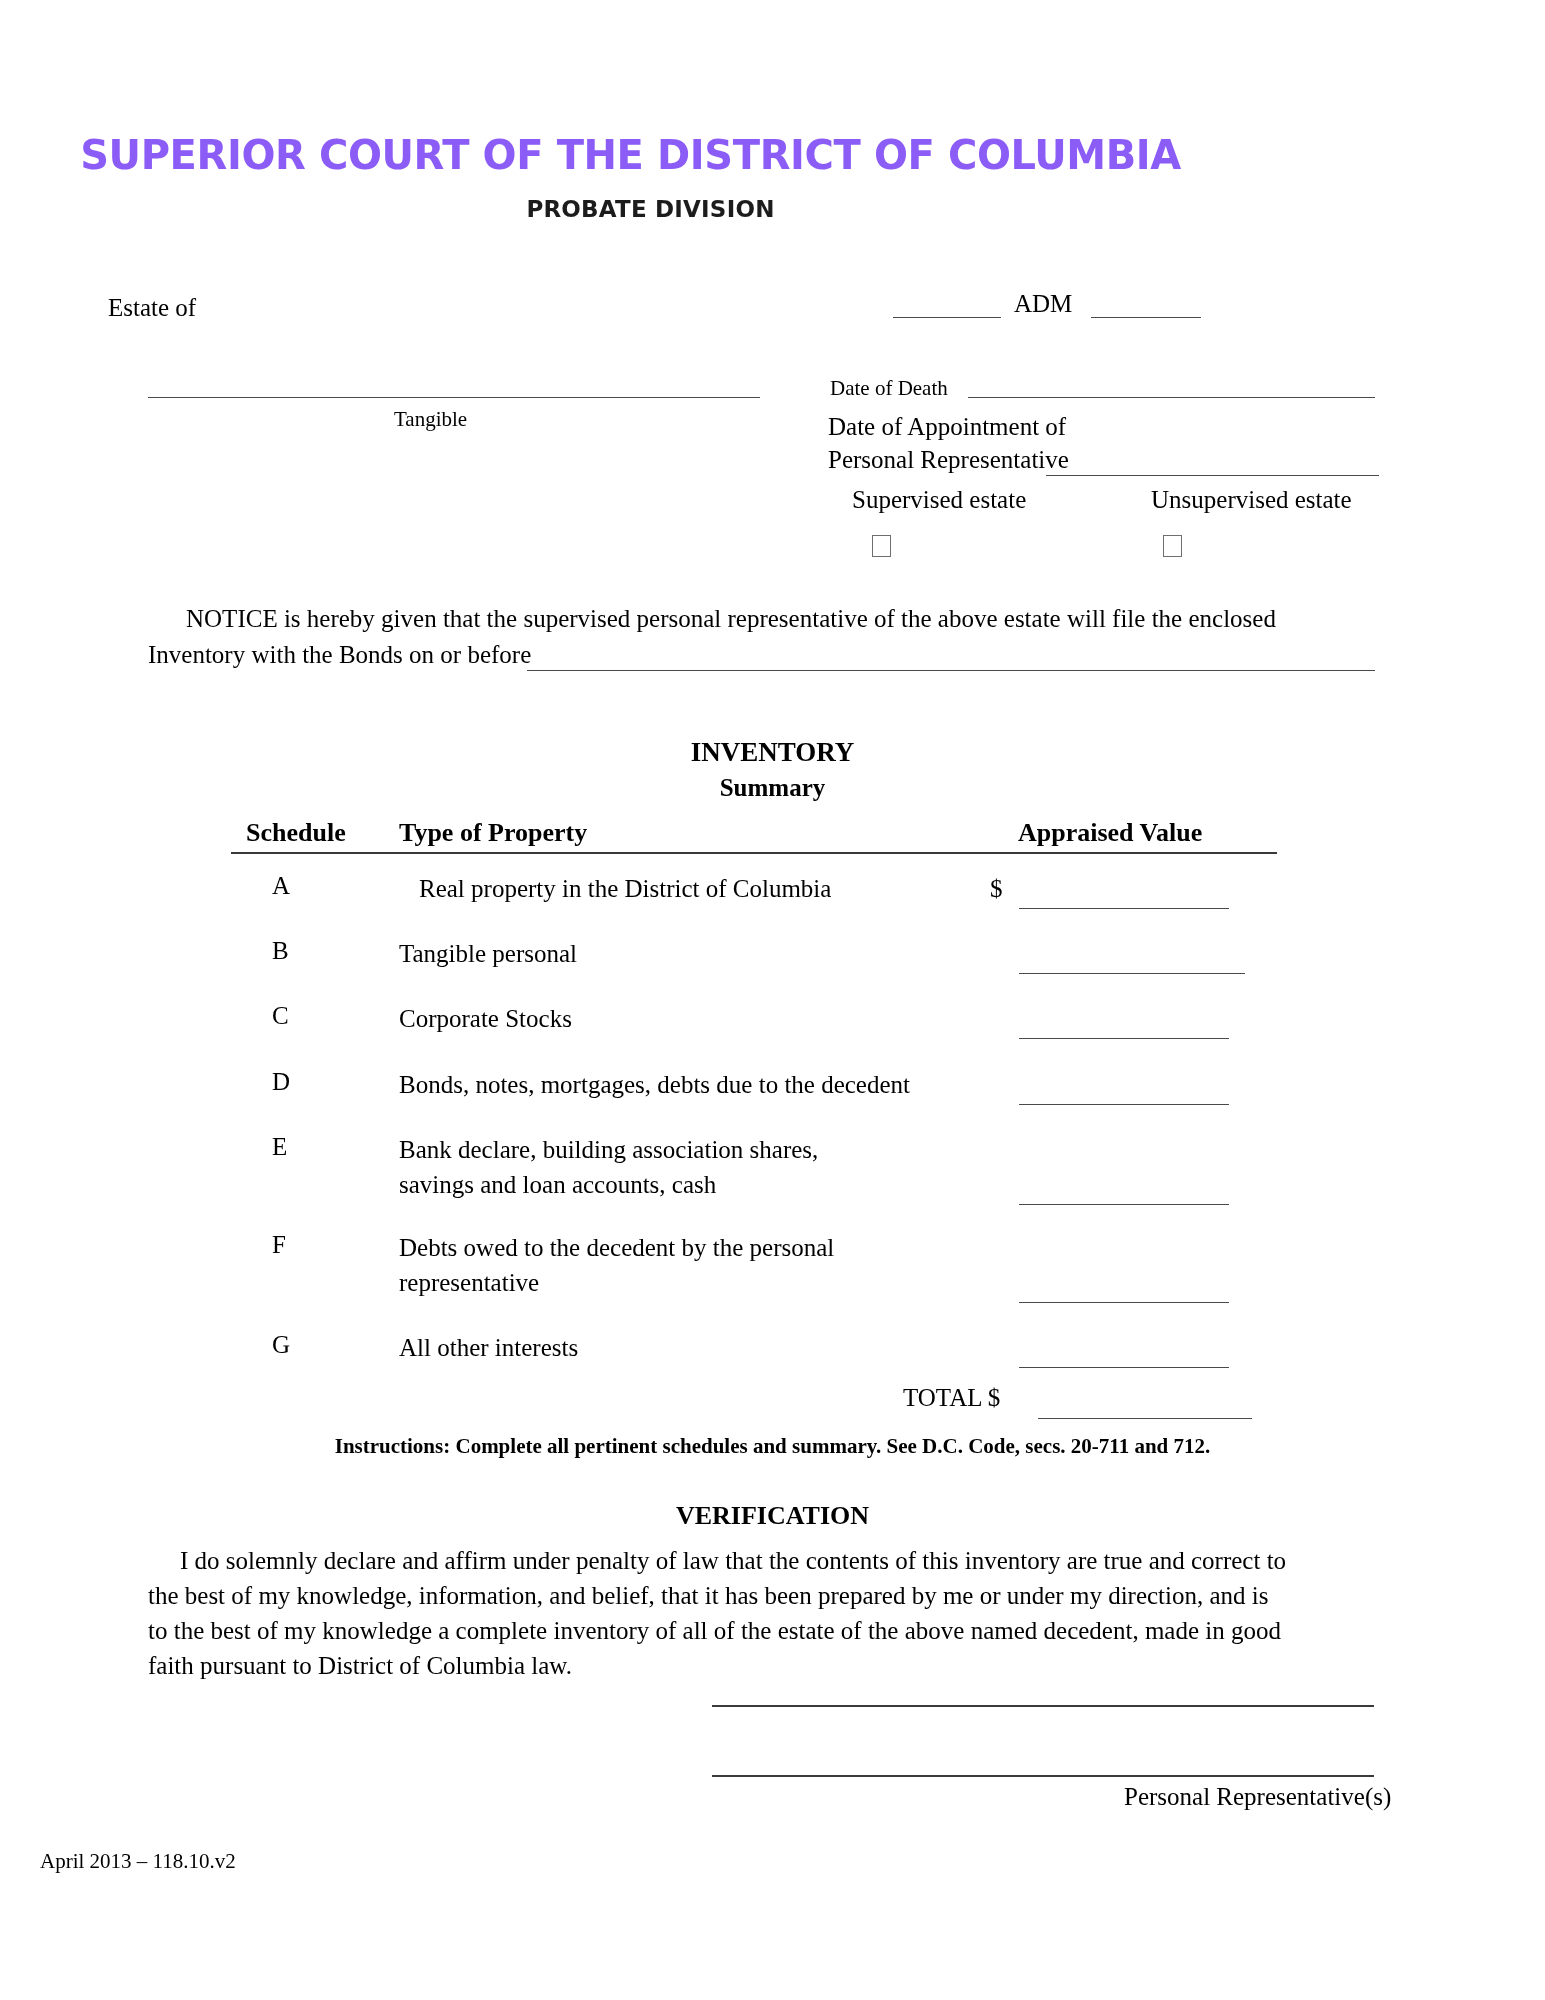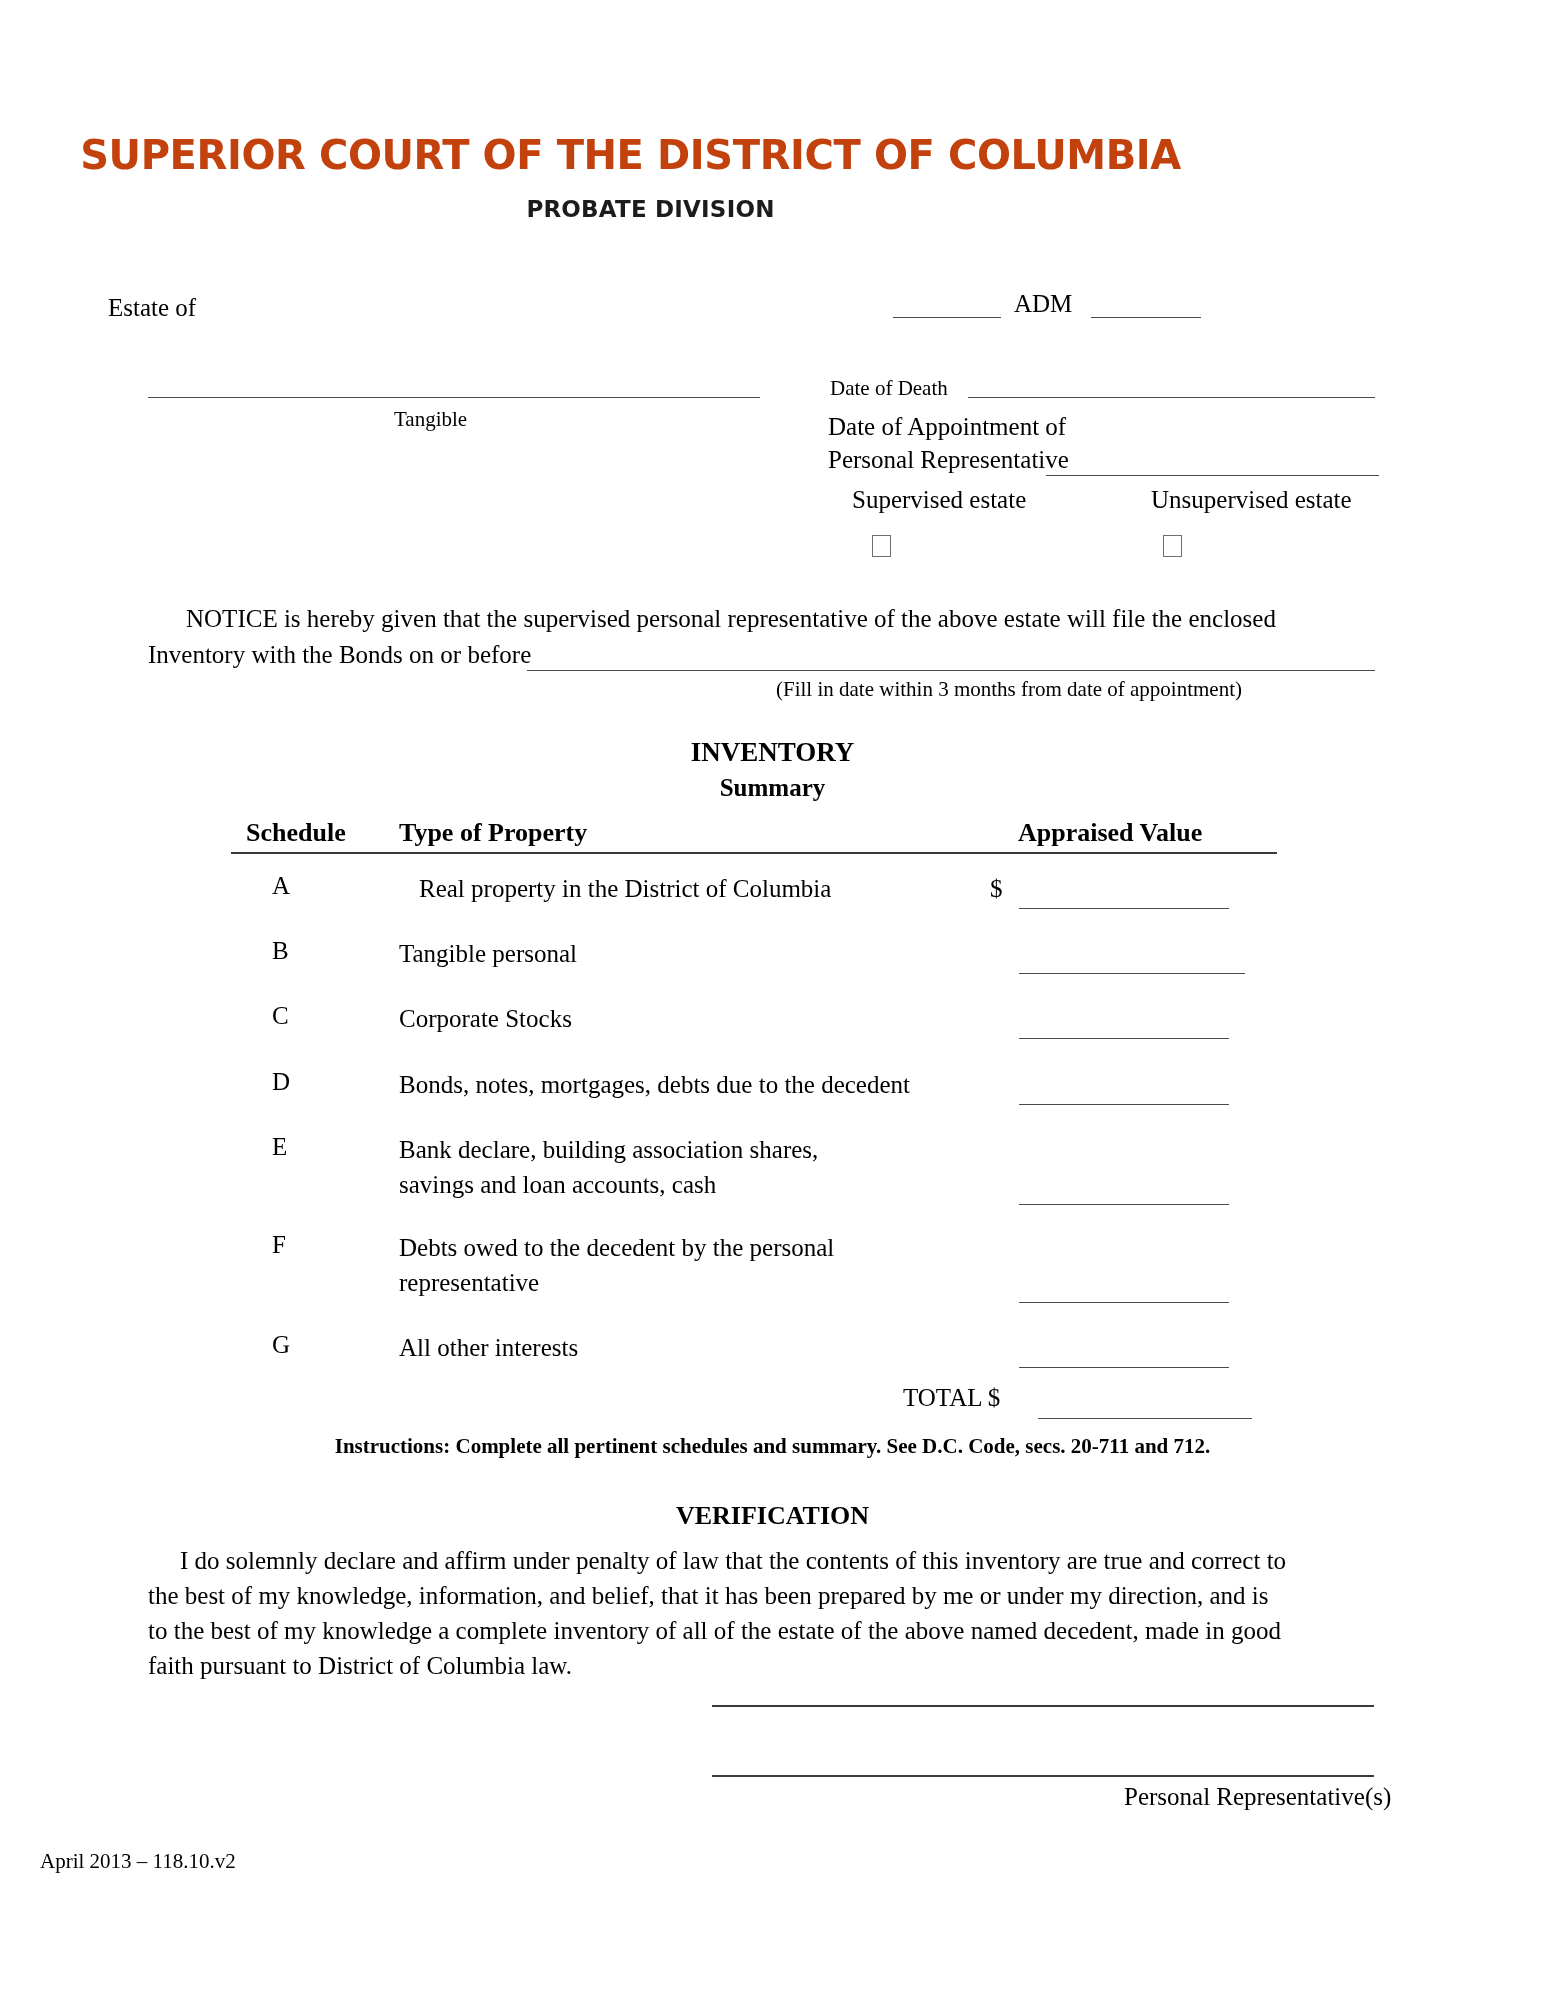--- a/index.html
+++ b/index.html
@@ -23,21 +23,21 @@
   .court-title {
     position: absolute;
     left: 0;
     top: 132px;
     width: 1261px;
     text-align: center;
     font-family: "DejaVu Sans", "Liberation Sans", sans-serif;
     font-weight: bold;
     font-size: 40px;
     letter-spacing: -0.4px;
-    color: #c2410c;
+    color: #8b5cf6;
     white-space: nowrap;
   }
   .division-title {
     position: absolute;
     left: 0;
     top: 196px;
     width: 1301px;
     text-align: center;
     font-family: "DejaVu Sans", "Liberation Sans", sans-serif;
     font-weight: bold;
@@ -131,21 +131,20 @@
 
   <div class="txt" style="left:852px; top:484px;">Supervised estate</div>
   <div class="txt" style="left:1151px; top:484px;">Unsupervised estate</div>
 
   <div class="checkbox" style="left:872px; top:535px;"></div>
   <div class="checkbox" style="left:1163px; top:535px;"></div>
 
   <div class="txt" style="left:186px; top:603px;">NOTICE is hereby given that the supervised personal representative of the above estate will file the enclosed</div>
   <div class="txt" style="left:148px; top:639px;">Inventory with the Bonds on or before</div>
   <div class="rule" style="left:527px; top:670px; width:848px;"></div>
-  <div class="txt txt-sm" style="left:776px; top:676px;">(Fill in date within 3 months from date of appointment)</div>
 
   <div class="centered txt-b" style="top:737px; font-size:27px;">INVENTORY</div>
   <div class="centered txt-b" style="top:774px; font-size:25px;">Summary</div>
 
   <div class="tbl-head" style="left:246px; top:818px;">Schedule</div>
   <div class="tbl-head" style="left:399px; top:818px;">Type of Property</div>
   <div class="tbl-head" style="left:1018px; top:818px;">Appraised Value</div>
   <div class="rule-dark" style="left:231px; top:852px; width:1046px;"></div>
 
   <div class="row-letter" style="left:272px; top:872px;">A</div>

